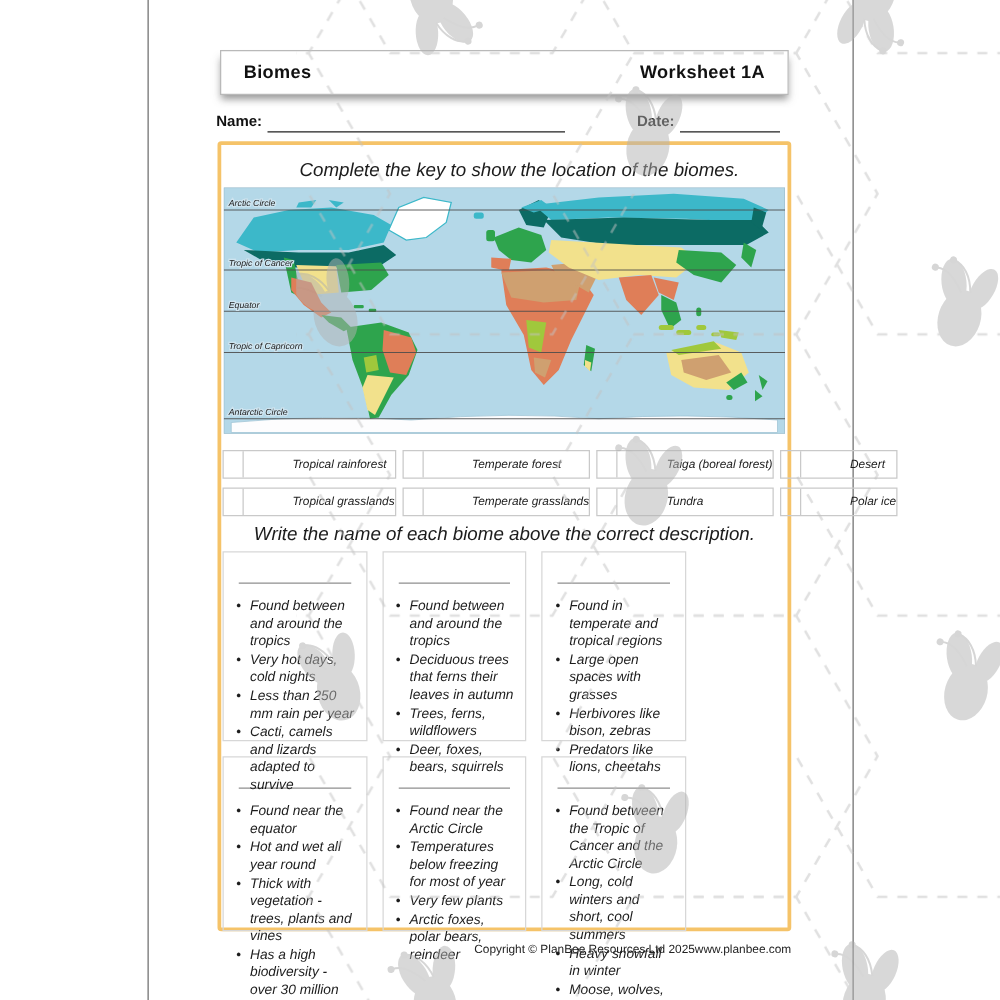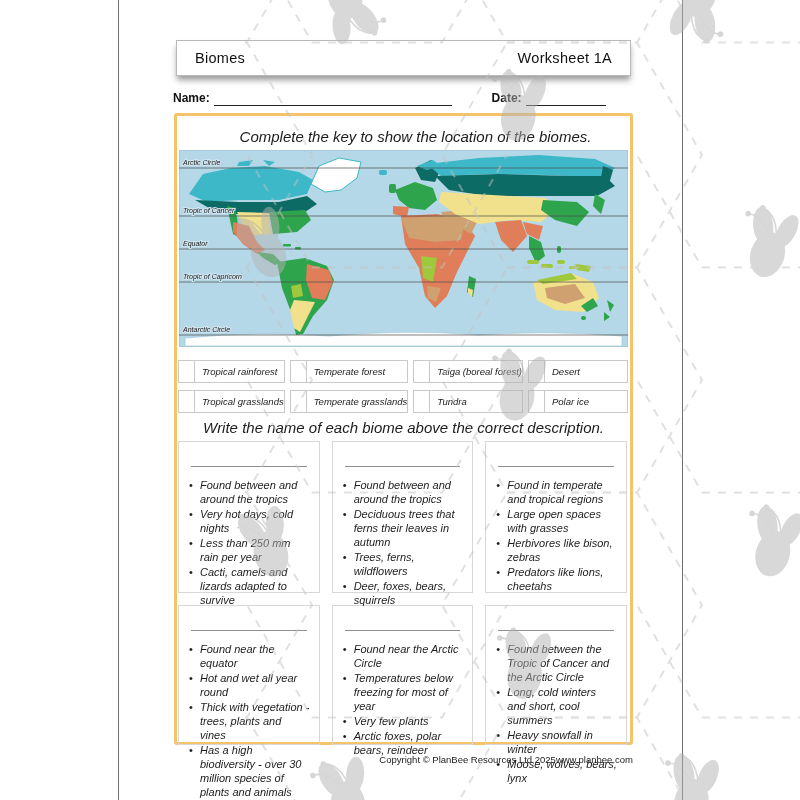--- a/index.html
+++ b/index.html
@@ -7,21 +7,21 @@
           font-family:"Liberation Sans",sans-serif;color:#1c1c1c;}
   .page{position:absolute;left:118px;top:0;width:565px;height:800px;background:#ffffff;
         border-left:1px solid #6f6f6f;border-right:1px solid #6f6f6f;box-sizing:border-box;}
   .abs{position:absolute;}
 
   
   .header-box{left:57px;top:40px;width:455px;height:36px;background:#ffffff;
               border:1px solid #b9b9b9;box-shadow:0 5px 6px -1px rgba(70,70,70,.55);
               display:flex;align-items:center;justify-content:space-between;
               padding:0 18px;box-sizing:border-box;z-index:3;}
-  .header-box .ttl{font-size:14.5px;font-weight:normal;letter-spacing:.3px;color:#111;}
+  .header-box .ttl{font-size:14.5px;font-weight:bold;letter-spacing:.3px;color:#111;}
 
   
   .field-row{left:54px;top:88px;width:460px;height:20px;z-index:3;}
   .field-label{font-size:12px;font-weight:bold;color:#111;}
   .write-line{display:inline-block;border-bottom:1.3px solid #222;height:14px;vertical-align:bottom;}
 
   
   .main-box{left:55px;top:113px;width:459px;height:632px;border:3px solid #f5c369;
             border-radius:3px;box-sizing:border-box;background:transparent;z-index:2;}
 
@@ -36,24 +36,24 @@
   .yel{fill:#f2e18c;} .tan{fill:#cfa070;} .sal{fill:#df7e58;} .pol{fill:#fdfdfe;}
   .latline{stroke:#4a4a4a;stroke-width:0.7;}
   .latlabel{font-family:"Liberation Sans",sans-serif;font-style:italic;font-size:7px;fill:#222;
             stroke:#cfe4ef;stroke-width:2px;paint-order:stroke;}
 
   
   .key-grid{left:59px;top:360px;width:450px;display:grid;grid-template-columns:repeat(4,1fr);
             grid-column-gap:5px;grid-row-gap:7px;z-index:3;}
   .key-cell{height:21px;border:1px solid #c9c9c9;background:transparent;display:flex;align-items:center;}
   .key-swatch{width:16px;height:100%;border-right:1px solid #c9c9c9;box-sizing:border-box;background:transparent;}
-  .key-label{font-style:italic;font-size:9.5px;color:#1c1c1c;padding-left:7px;white-space:nowrap;}
-
-  
-  .desc-grid{left:59px;top:441px;width:449px;display:grid;grid-template-columns:repeat(3,1fr);
+  .key-label{font-style:italic;font-size:9.5px;color:#1c1c1c;padding-left:7px;white-space:nowrap;margin-left:32px;}
+
+  
+  .desc-grid{left:59px;top:441px;width:371px;display:grid;grid-template-columns:repeat(3,1fr);
              grid-template-rows:152px 140px;grid-column-gap:7px;grid-row-gap:6px;z-index:3;gap:12px;}
   .desc-box{border:1px solid #d7d7d7;box-sizing:border-box;background:transparent;padding:0 9px;}
   .answer-line{border-top:1.5px solid #8f8f8f;margin:24px 3px 12px 3px;height:0;}
   .desc-box ul{list-style:none;margin:0;padding:0;}
   .desc-box li{position:relative;padding-left:12px;font-style:italic;font-size:11px;
                line-height:1.27;color:#1c1c1c;margin-bottom:1px;}
   .desc-box li::before{content:"\2022";position:absolute;left:1px;top:0;font-style:normal;}
 
   
   .footer-row{left:57px;top:754px;width:457px;display:flex;justify-content:flex-end;z-index:3;font-size:9.5px;color:#222;}
@@ -68,21 +68,21 @@
   <div class="page">
 
     <div class="abs header-box">
       <span class="ttl">Biomes</span>
       <span class="ttl">Worksheet 1A</span>
     </div>
 
     <div class="abs field-row">
       <span class="field-label">Name:</span>
       <span class="write-line" style="width:238px;"></span>
-      <span class="field-label" style="margin-left:35px;">Date:</span>
+      <span class="field-label" style="margin-left:53px;">Date:</span>
       <span class="write-line" style="width:80px;"></span>
     </div>
 
     <div class="abs main-box"></div>
 
     <div class="abs instr instr1">Complete the key to show the location of the biomes.</div>
 
     <div class="abs map-wrap">
       <svg width="449" height="197" viewBox="0 0 449 197">
         <rect x="0" y="0" width="449" height="197" fill="#b4d8e8" stroke="#9bbccc" stroke-width="1"></rect>

